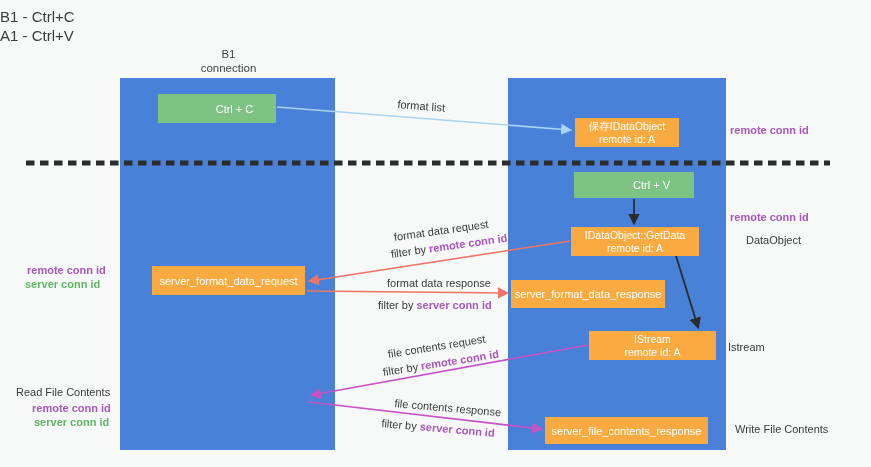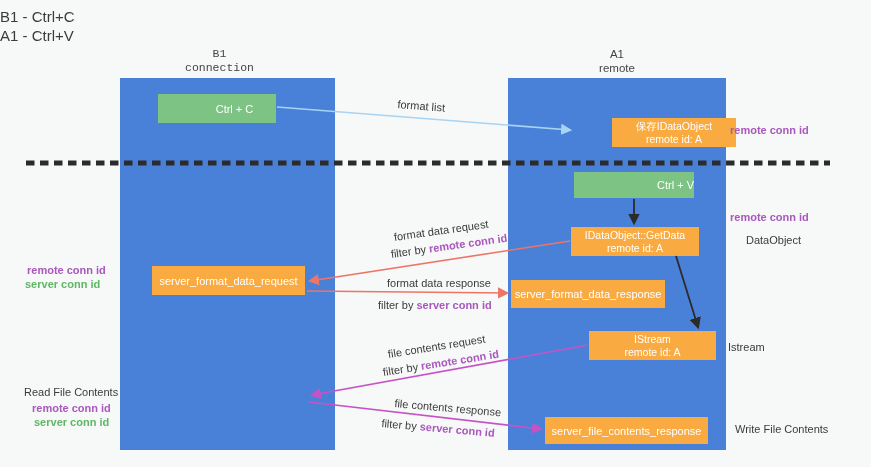--- a/index.html
+++ b/index.html
@@ -42,27 +42,23 @@
 </head>
 <body>
 
 <div class="canvas">
 
   <div class="abs title">
     <div>B1 - Ctrl+C</div>
     <div>A1 - Ctrl+V</div>
   </div>
 
-  <div class="abs lane-header" style="left:112px;width:215px;font-family:Liberation Mono, monospace;">
+  <div class="abs lane-header" style="left:121px;width:215px;">
     <div>B1</div>
     <div>connection</div>
-  </div>
-  <div class="abs lane-header" style="left:508px;width:218px;">
-    <div>A1</div>
-    <div>remote</div>
   </div>
 
   <div class="abs lane" style="left:120px;width:215px;"></div>
   <div class="abs lane" style="left:508px;width:218px;"></div>
 
   <svg class="overlay" width="871" height="467" viewBox="0 0 871 467">
     <defs>
       <marker id="m-blue" viewBox="0 0 10 10" refX="8" refY="5" markerWidth="7" markerHeight="7" orient="auto">
         <path d="M0,0 L10,5 L0,10 z" fill="#a8d3f3"></path>
       </marker>
@@ -85,26 +81,26 @@
     <line x1="307" y1="291" x2="507" y2="293" stroke="#ee7566" stroke-width="1.6" marker-end="url(#m-salmon)"></line>
     <line x1="676" y1="256" x2="698" y2="327" stroke="#2b2b2b" stroke-width="1.8" marker-end="url(#m-black)"></line>
     <line x1="588" y1="345" x2="312" y2="395" stroke="#c653c6" stroke-width="1.6" marker-end="url(#m-magenta)"></line>
     <line x1="309" y1="402" x2="541" y2="429" stroke="#c653c6" stroke-width="1.6" marker-end="url(#m-magenta)"></line>
   </svg>
 
   <div class="abs box green" style="left:158px;top:94px;width:118px;height:29px;">
     <span>Ctrl + C</span>
   </div>
 
-  <div class="abs box orange fs10" style="left:575px;top:118px;width:124px;height:29px;margin-left:37px;">
+  <div class="abs box orange fs10" style="left:575px;top:118px;width:104px;height:29px;">
     <span class="l1">保存IDataObject</span>
     <span class="l2">remote id: A</span>
   </div>
 
-  <div class="abs box green" style="left:574px;top:172px;width:120px;height:26px;align-items:flex-end;">
+  <div class="abs box green" style="left:574px;top:172px;width:120px;height:26px;">
     <span>Ctrl + V</span>
   </div>
 
   <div class="abs box orange fs10" style="left:571px;top:227px;width:128px;height:29px;">
     <span class="l1">IDataObject::GetData</span>
     <span class="l2">remote id: A</span>
   </div>
 
   <div class="abs box orange fs11" style="left:152px;top:266px;width:153px;height:29px;">
     <span>server_format_data_request</span>
@@ -125,21 +121,21 @@
   </div>
 
   <div class="abs side purple bold" style="left:730px;top:124px;">remote conn id</div>
   <div class="abs side purple bold" style="left:730px;top:211px;">remote conn id</div>
   <div class="abs side dark" style="left:746px;top:234px;">DataObject</div>
   <div class="abs side dark" style="left:728px;top:341px;">Istream</div>
   <div class="abs side dark" style="left:735px;top:423px;">Write File Contents</div>
 
   <div class="abs side purple bold" style="left:27px;top:264px;">remote conn id</div>
   <div class="abs side greent bold" style="left:25px;top:278px;">server conn id</div>
-  <div class="abs side dark" style="left:24px;top:386px;">Read File Contents</div>
+  <div class="abs side dark" style="left:16px;top:386px;">Read File Contents</div>
   <div class="abs side purple bold" style="left:32px;top:402px;">remote conn id</div>
   <div class="abs side greent bold" style="left:34px;top:416px;">server conn id</div>
 
   <div class="abs albl" style="left:398px;top:98px;transform:rotate(4.5deg);">format list</div>
 
   <div class="abs albl" style="left:393px;top:231px;transform:rotate(-8deg);">format data request</div>
   <div class="abs albl" style="left:390px;top:248px;transform:rotate(-8deg);">
     <span>filter by</span><span class="hl hl-purple">remote conn id</span>
   </div>
 

